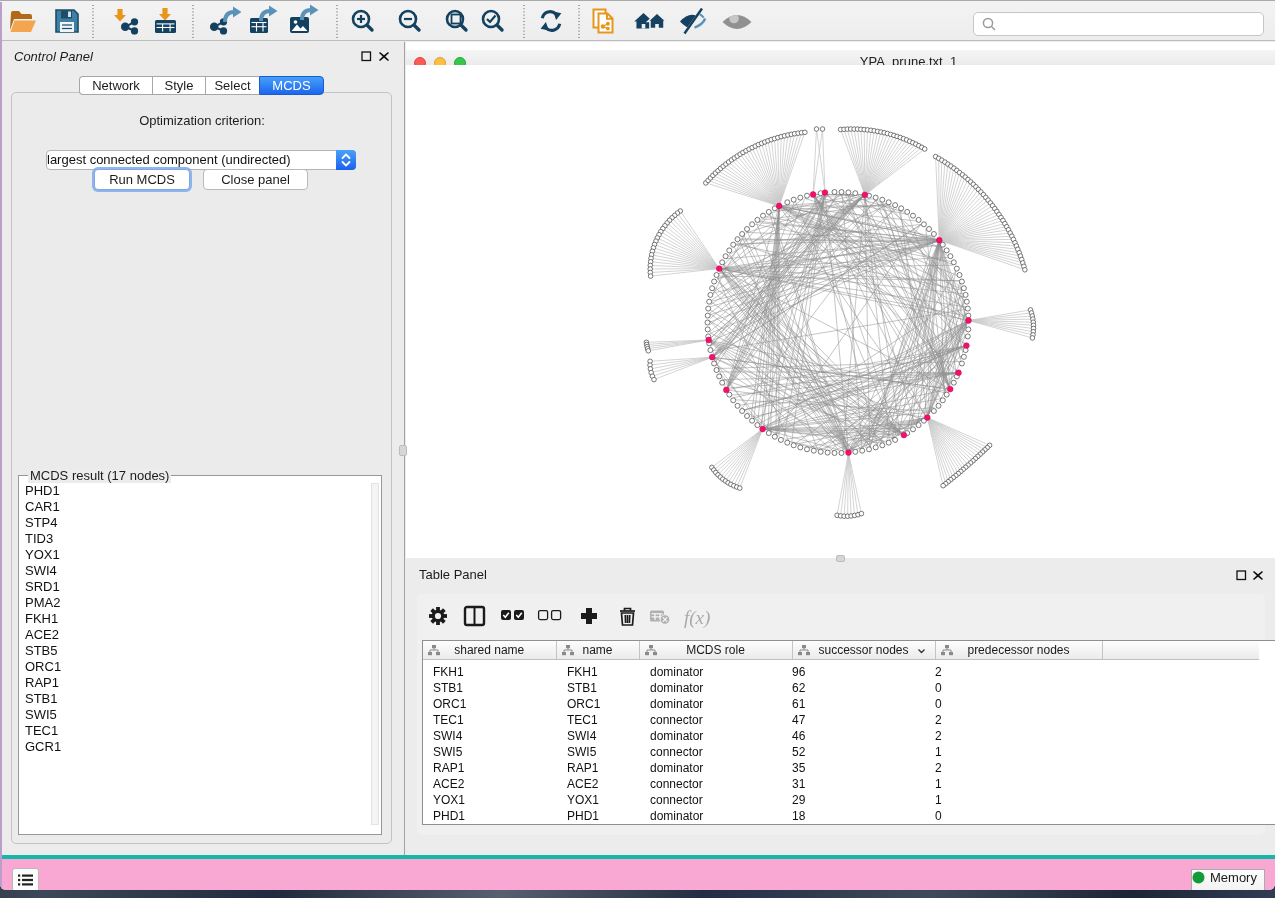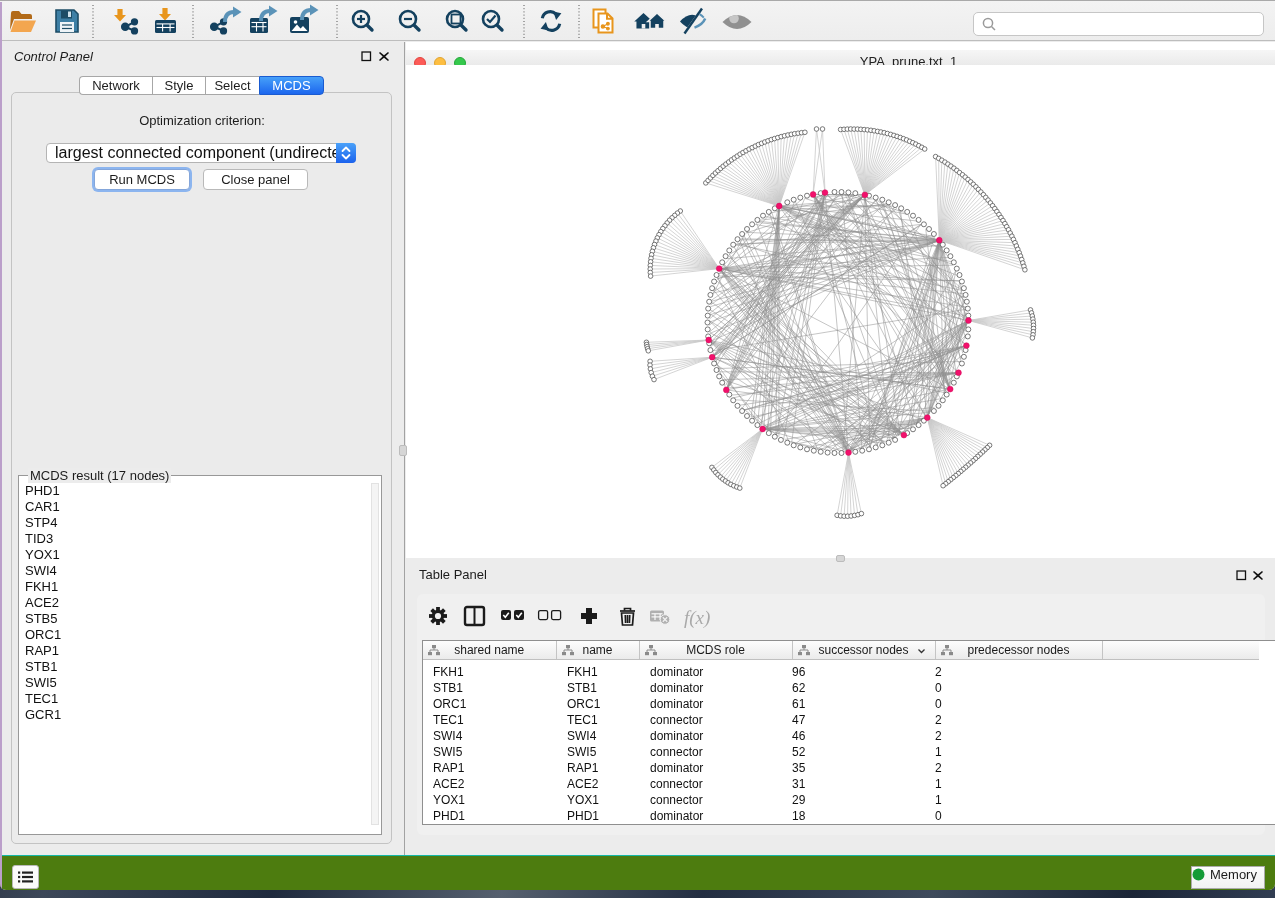--- a/index.html
+++ b/index.html
@@ -22,22 +22,22 @@
 .wbtn { position:absolute; top:9px; color:#111; }
 #cp-panel { position:absolute; left:11px; top:50px; width:381px; height:752px;
   border:1px solid #c3c3c3; border-radius:5px; background:#ebebeb; }
 #tabs { position:absolute; left:79px; top:34px; height:19px; display:flex; z-index:5; }
 .tab { font-size:13px; color:#1c1c1c; background:#fff; border:1px solid #a7a7a7; border-right:none;
   display:flex; align-items:center; justify-content:center; height:19px; }
 .tab:first-child { border-radius:4px 0 0 4px; }
 .tab:last-child { border-radius:0 4px 4px 0; border-right:1px solid #1a5bd0; }
 .tabsel { background:linear-gradient(#46a0f9,#1c66ee); color:#fff; border-color:#1a5bd0; }
 #optlabel { position:absolute; left:0; top:71px; width:100%; text-align:center; font-size:13px; color:#1c1c1c; }
-#combo { position:absolute; left:46px; top:101px; width:310px; height:20px; background:#fff;
-  border:1px solid #b4b4b4; border-radius:4px; font-size:16px; color:#111; line-height:18px; padding-left:8px; }
+#combo { position:absolute; left:46px; top:108px; width:310px; height:20px; background:#fff;
+  border:1px solid #b4b4b4; border-radius:4px; font-size:13px; color:#111; line-height:18px; }
 #combo .caps { position:absolute; right:-1px; top:-1px; width:20px; height:20px; border-radius:0 4px 4px 0;
   background:linear-gradient(#4aa1f9,#1b62ed); }
 .btn { position:absolute; height:21px; background:#fff; border:1px solid #b9b9b9; border-radius:4px;
   font-size:13px; color:#1c1c1c; text-align:center; line-height:19px; }
 #runbtn { left:94px; top:127px; width:96px; box-shadow:0 0 0 2px rgba(130,175,240,.9); border-color:#84a6da; }
 #closebtn { left:203px; top:127px; width:105px; }
 #fieldset { position:absolute; left:18px; top:433px; width:364px; height:360px; background:#fff;
   border:1px solid #989898; }
 #fslegend { position:absolute; left:9px; top:-8px; background:#ececec; padding:0 2px; font-size:13px; color:#1c1c1c; }
 #mlist { position:absolute; left:2px; top:7px; width:359px; height:350px; background:#fff; overflow:hidden; }
@@ -72,22 +72,22 @@
 .tnum { }
 #tscroll { position:absolute; right:1px; top:20px; width:13px; height:164px; background:#fafafa; border-left:1px solid #ececec; }
 #tthumb { position:absolute; left:1.5px; top:5px; width:9px; height:88px; background:#b8b8b8; border-radius:4.5px; }
 #bottabs { position:absolute; left:255px; top:275px; height:20px; display:flex; z-index:5; }
 .btab { font-size:13px; color:#1c1c1c; background:#fff; border:1px solid #a7a7a7; border-right:none;
   display:flex; align-items:center; justify-content:center; height:20px; }
 .btab:first-child { border-radius:4px 0 0 4px; border-right:none; }
 .btab:last-child { border-radius:0 4px 4px 0; border-right:1px solid #a7a7a7; }
 .btabsel { background:linear-gradient(#46a0f9,#1c66ee); color:#fff; border-color:#1a5bd0; }
 
-#status { position:absolute; left:0; top:855px; width:1275px; height:35px; background:#4d7c0f;
-  border-top:1px solid #14b8a6; }
+#status { position:absolute; left:0; top:855px; width:1275px; height:35px; background:#f9a8d4;
+  border-top:4px solid #14b8a6; }
 #listbtn { position:absolute; left:12px; top:9px; width:27px; height:24px; background:#fbfbfb;
   border:1px solid #b9b9b9; border-radius:3px; }
 #membtn { position:absolute; left:1191px; top:10px; width:74px; height:23px;
   background:linear-gradient(#fdfdfd,#f2f2f2); border:1px solid #ababab; font-size:13px; color:#1c1c1c; }
 </style>
 </head>
 <body>
 <div id="wall"></div>
 <div id="win">
   <div id="toolbar">
@@ -222,20 +222,22 @@
     <div class="btn" id="closebtn">Close panel</div>
     <div id="fieldset">
       <div id="fslegend">MCDS result (17 nodes)</div>
       <div id="mlist">
           <div>PHD1</div>
 <div>CAR1</div>
 <div>STP4</div>
 <div>TID3</div>
 <div>YOX1</div>
 <div>SWI4</div>
+<div>SRD1</div>
+<div>PMA2</div>
 <div>FKH1</div>
 <div>ACE2</div>
 <div>STB5</div>
 <div>ORC1</div>
 <div>RAP1</div>
 <div>STB1</div>
 <div>SWI5</div>
 <div>TEC1</div>
 <div>GCR1</div>
         </div>

